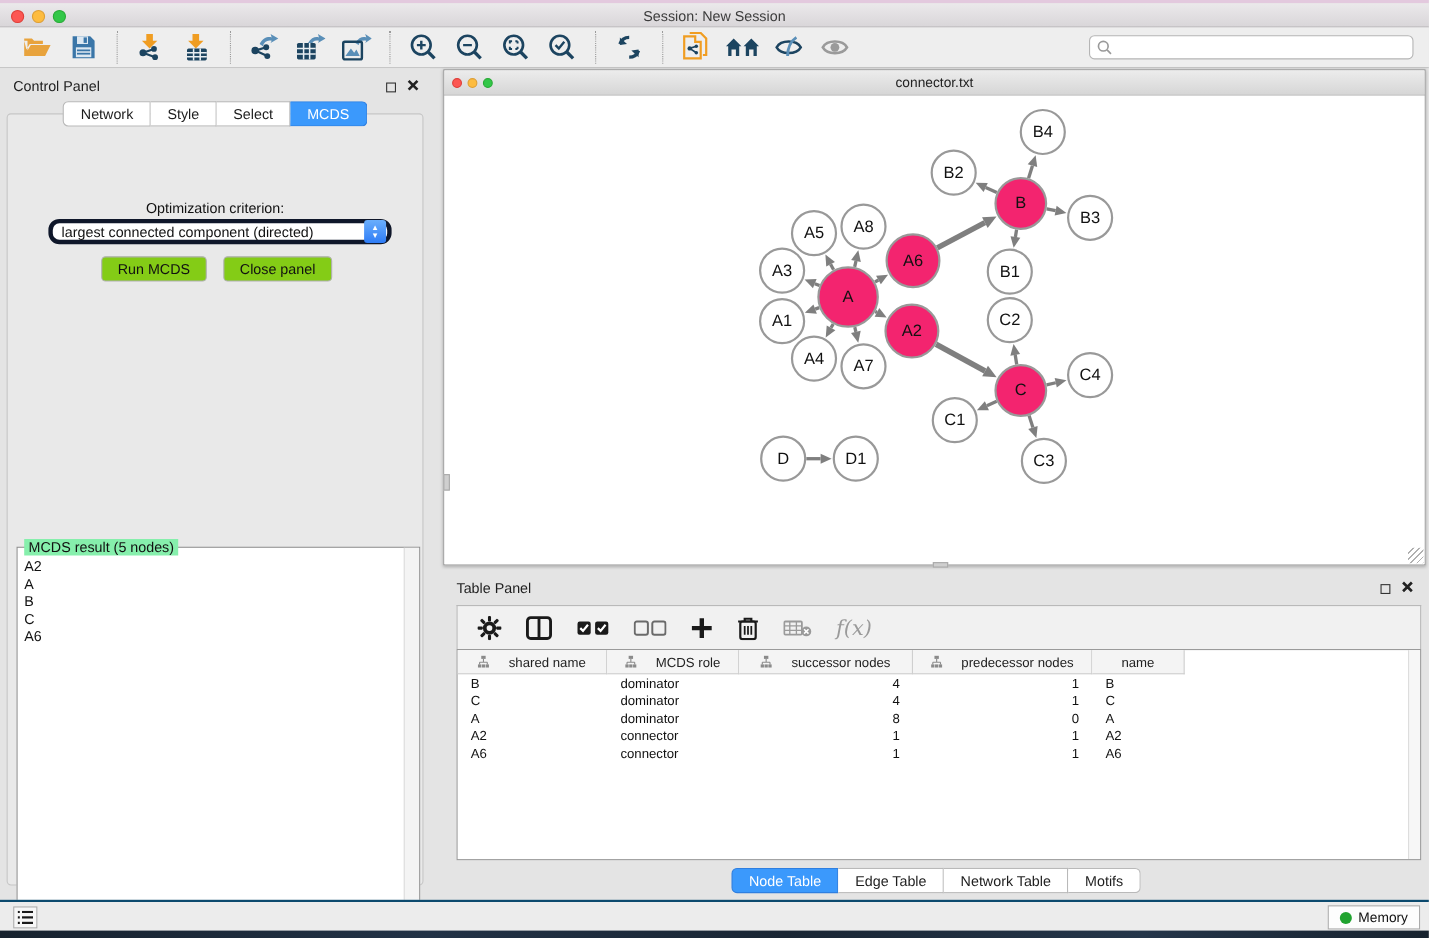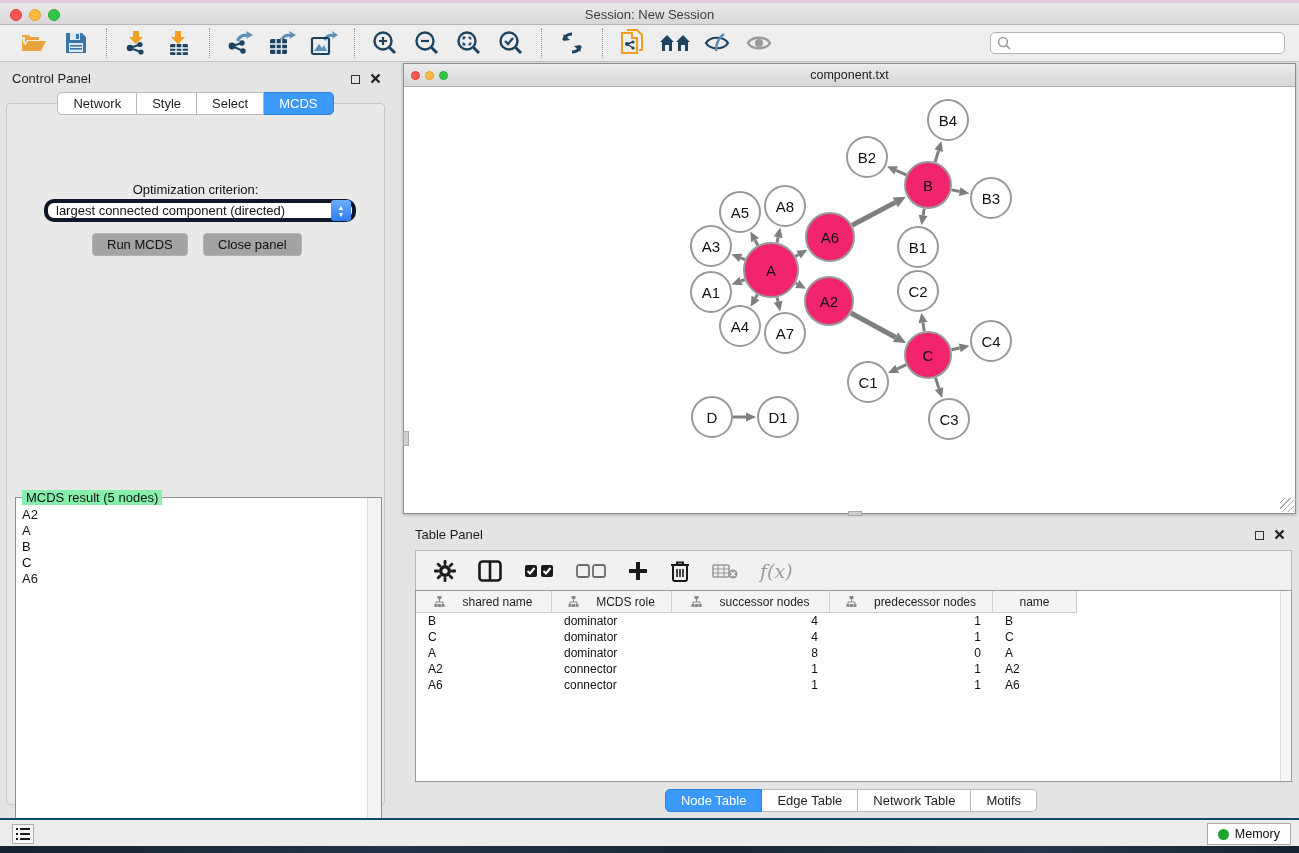--- a/index.html
+++ b/index.html
@@ -46,21 +46,21 @@
   .seg .seg-btn.active { background:#3b99fc; border-color:#2f7fe0; color:#ffffff; }
   .ctab-page { position:absolute; left:6px; top:41px; width:379px; height:702px;
     background:#e9e9e9; border:1px solid #c6c6c6; border-radius:4px; }
   .opt-label { position:absolute; left:0; width:100%; top:78px; text-align:center; font-size:13px; color:#111; }
   .dropdown { position:absolute; left:37px; top:95px; width:312px; height:23px; background:#ffffff;
     border:4px solid #0f172a; border-radius:10px; display:flex; align-items:center; cursor:pointer; }
   .dropdown .dd-text { flex:1; font-size:13px; color:#111; padding-left:8px; white-space:nowrap; }
   .dd-stepper { width:20px; height:21px; border-radius:3px; background:linear-gradient(#6aaefc,#2e7cf6);
     display:flex; flex-direction:column; align-items:center; justify-content:center; color:#fff; margin-right:1px; }
   .dd-stepper span { font-size:7px; line-height:7px; }
-  .btn { position:absolute; height:23px; background:#a3a3a3; border:1px solid #b0b0b0; border-radius:4px;
+  .btn { position:absolute; height:23px; background:#84cc16; border:1px solid #b0b0b0; border-radius:4px;
     font-size:13px; color:#111; text-align:center; line-height:21px; cursor:pointer; padding:0 14px; }
   .result-box { position:absolute; left:8px; top:393px; width:367px; height:337px;
     border:1px solid #8f8f8f; background:#ffffff; }
   .result-label { position:absolute; left:6px; top:-8px; background:#86efac; padding:0 4px; font-size:13px; color:#111; }
   .result-list { position:absolute; left:0; top:3px; bottom:0; right:14px; overflow:hidden;
     font-size:13px; color:#111; padding:6px 0 0 6px; line-height:16px; }
   .result-scroll { position:absolute; right:0; top:0; bottom:0; width:14px; background:#f4f4f4; border-left:1px solid #ddd; }
 
   
   .net-window { position:absolute; left:403px; top:63px; width:893px; height:451px;
@@ -318,21 +318,21 @@
     </div>
   </div>
 
   <div class="net-window">
     <div class="net-titlebar">
       <div class="net-lights">
         <div class="light red"></div>
         <div class="light yellow"></div>
         <div class="light green"></div>
       </div>
-      <div class="title">component.txt</div>
+      <div class="title">connector.txt</div>
     </div>
     <svg class="net-canvas" id="graph-svg" viewBox="0 0 891 426">
         <line x1="353.8014364067579" y1="158.30591327715996" x2="351.084072677991" y2="153.2218133975315" stroke="#7f7f7f" stroke-width="3"></line>
         <polygon points="346.3702999661188,144.4024967108029 355.05276518701885,151.100615677189 347.11538016896316,155.34301111787397" fill="#7f7f7f"></polygon>
         <line x1="372.9835126065521" y1="155.64679951290466" x2="374.16169987822616" y2="150.26080055668038" stroke="#7f7f7f" stroke-width="3"></line>
         <polygon points="376.2986686662805,140.49180038271777 378.5577499565093,151.22243651130483 369.765649799943,149.29916460205592" fill="#7f7f7f"></polygon>
         <line x1="341.0026526552127" y1="172.6010610620851" x2="336.71125410832826" y2="170.88450164333133" stroke="#7f7f7f" stroke-width="3"></line>
         <polygon points="327.4264871994757,167.1705948797903 338.38251215192173,166.70635653434766 335.0399960647348,175.062646752315" fill="#7f7f7f"></polygon>
         <line x1="340.71146315517495" y1="192.63913017643586" x2="337.04404210837146" y2="193.98385122693045" stroke="#7f7f7f" stroke-width="3"></line>
         <polygon points="327.6552789495054,197.4263977185147 335.49489618715853,189.7589078054407 338.5931880295844,198.2087946484202" fill="#7f7f7f"></polygon>

